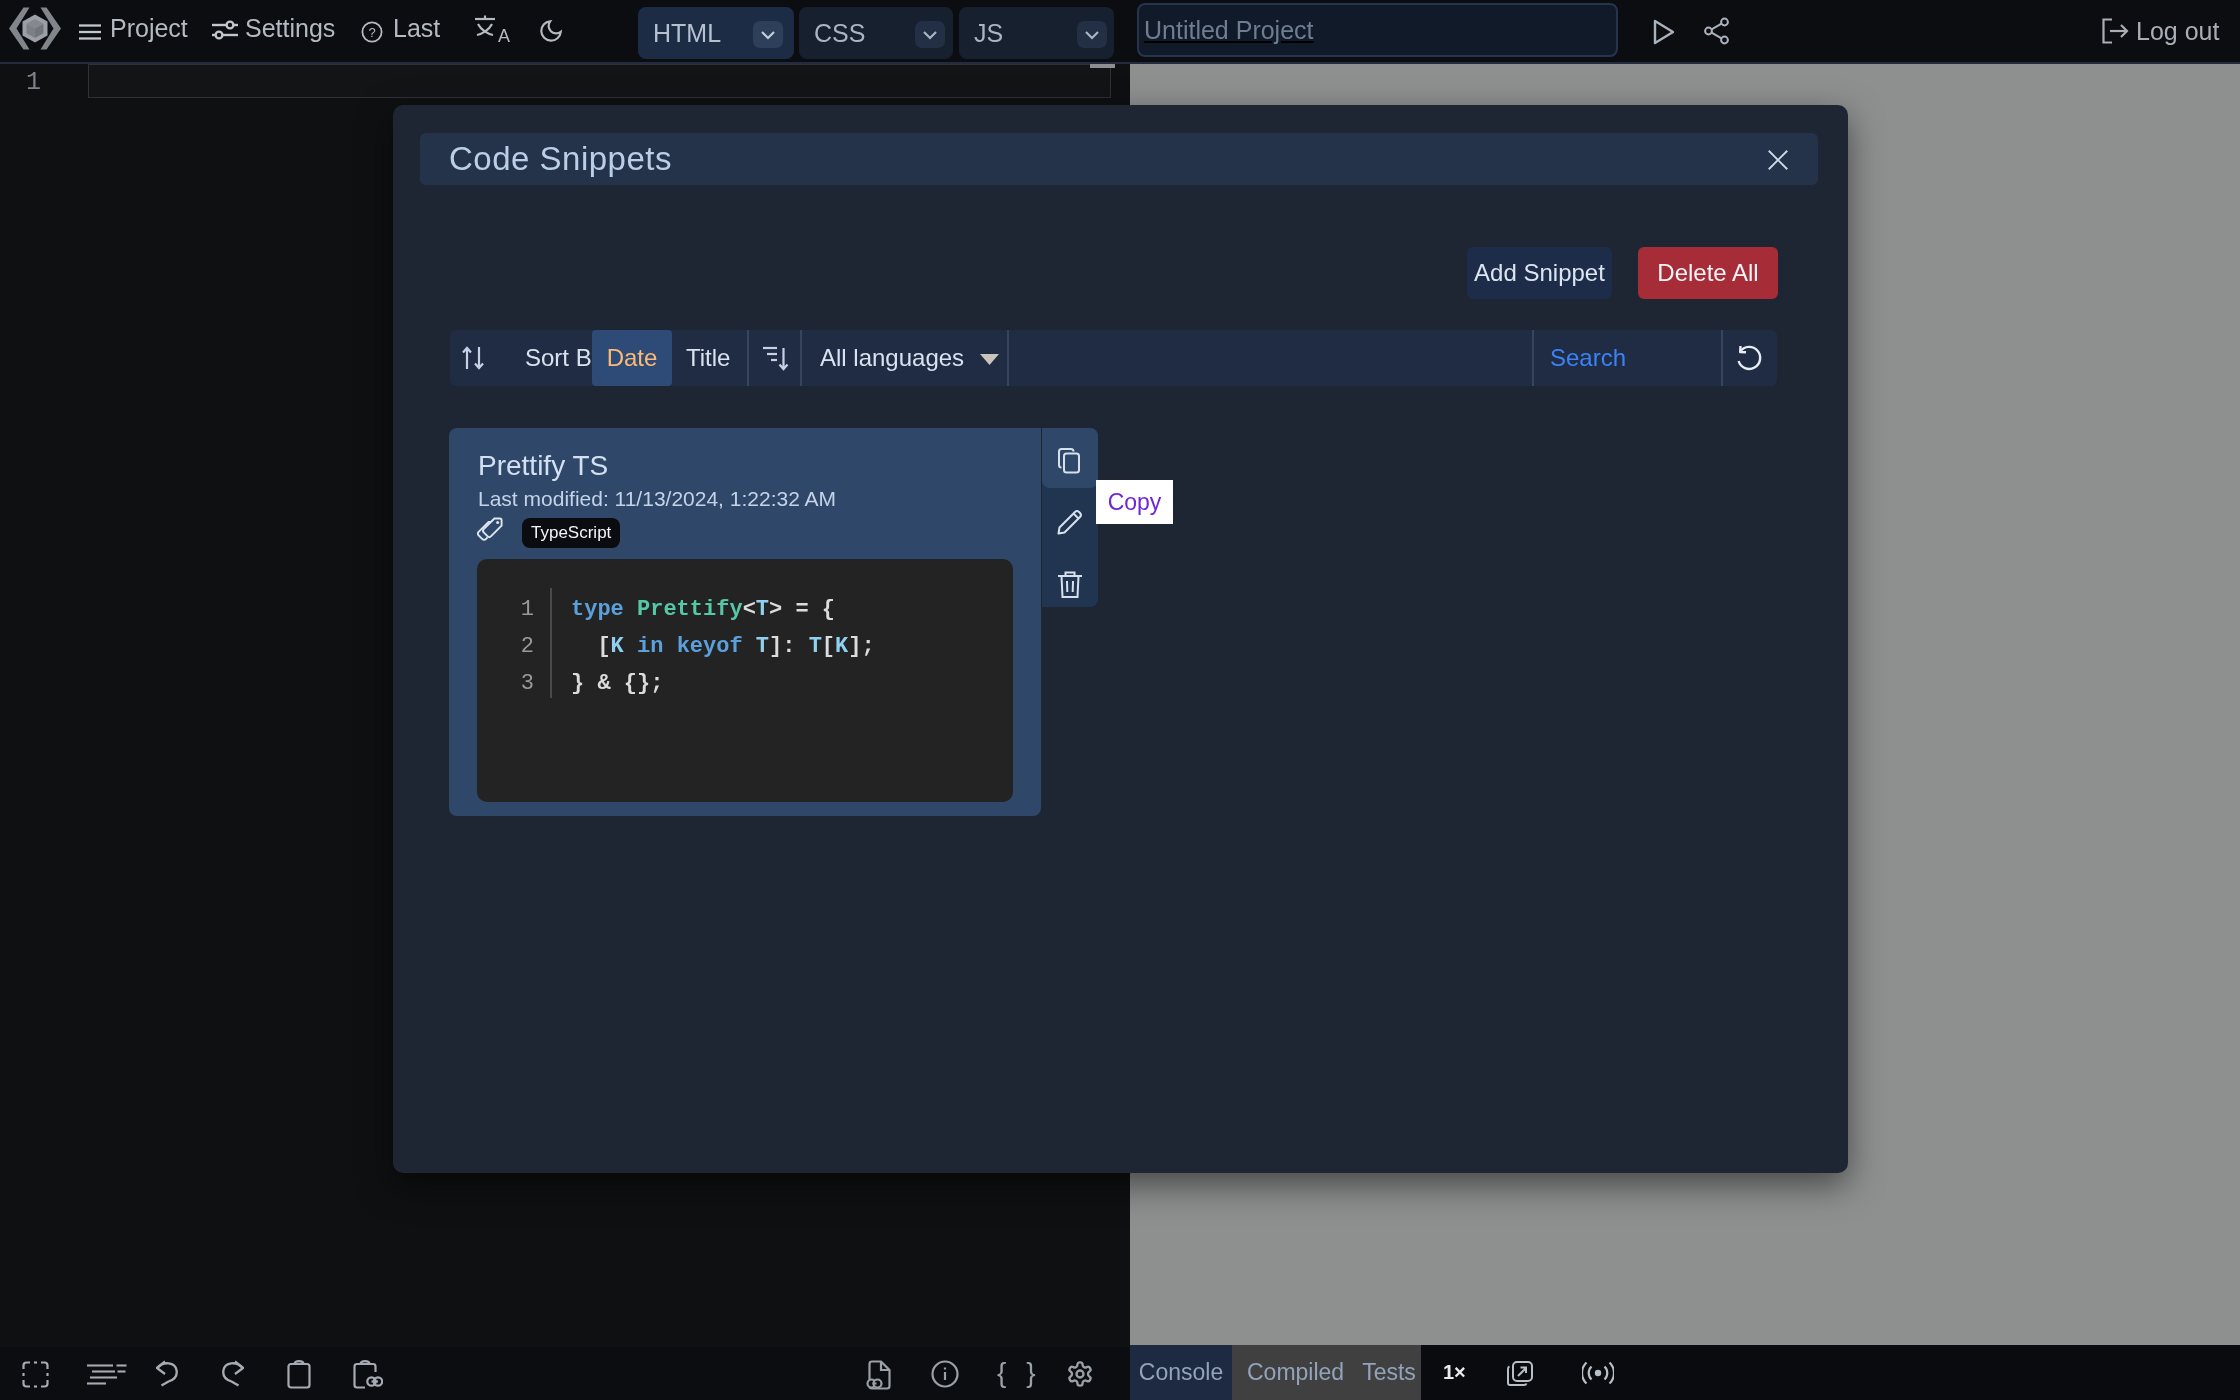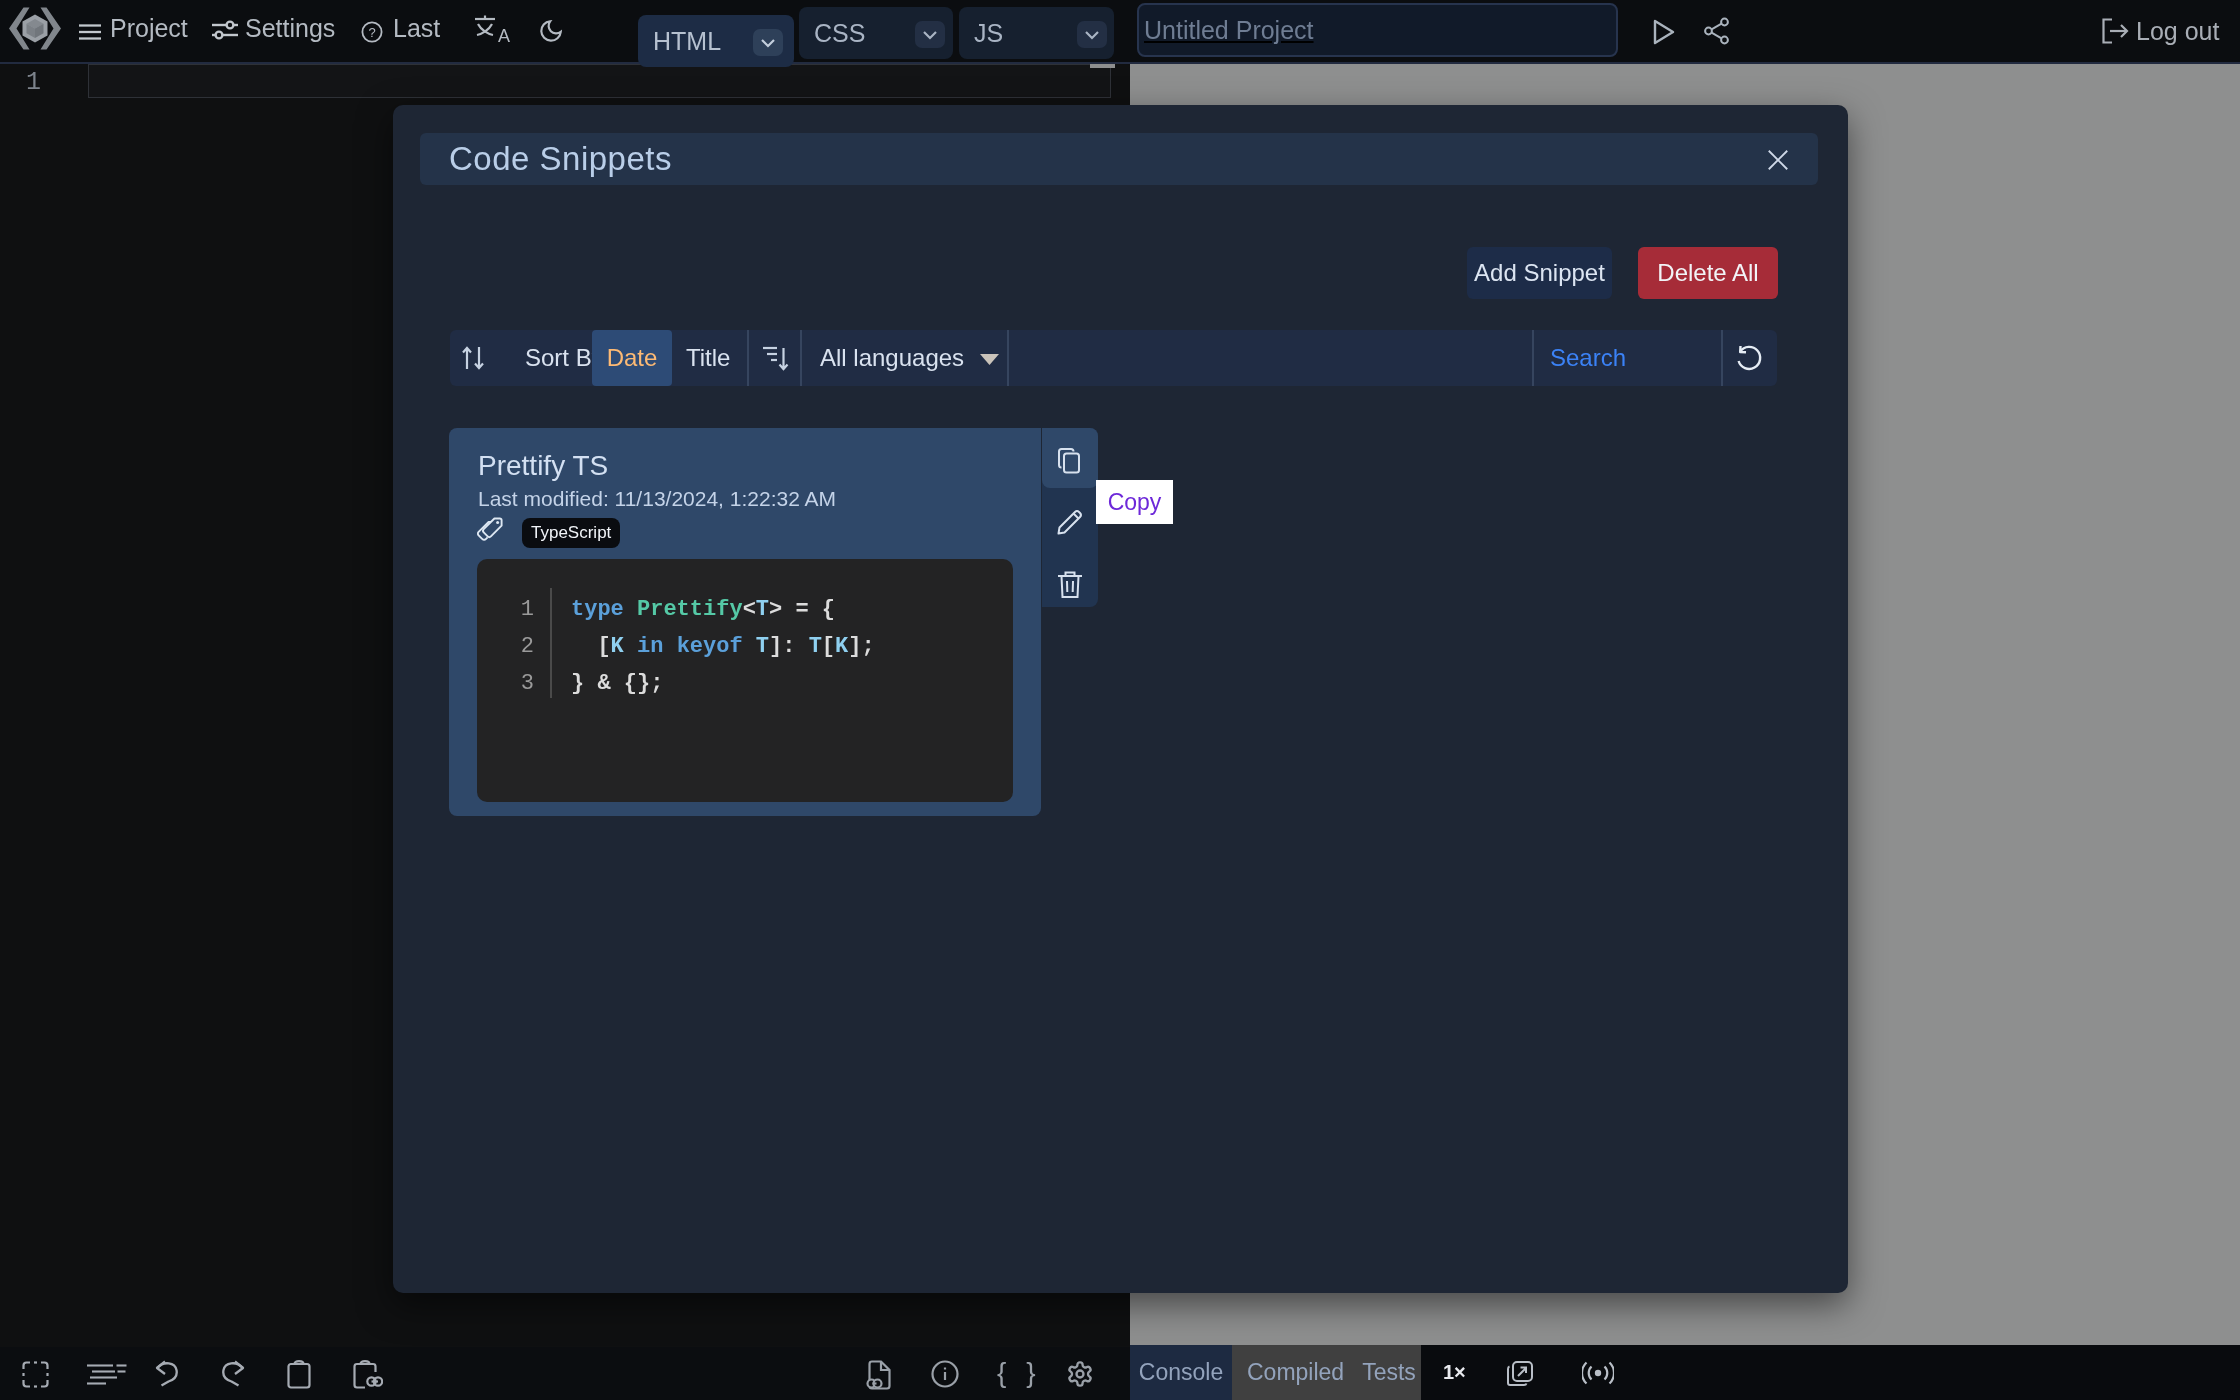--- a/index.html
+++ b/index.html
@@ -24,21 +24,21 @@
   
   #preview{left:1130px;top:62px;width:1110px;height:1283px;background:#8e8f8f;}
 
   
   #botleft{left:0;top:1347px;width:1130px;height:53px;background:#0b0d10;}
   #botright{left:1130px;top:1345px;width:1110px;height:55px;background:#090b0e;color:#93a3bc;}
   .brseg{position:absolute;top:0;height:55px;display:flex;align-items:center;}
   .brtab{font-size:23px;color:#93a3bc;}
 
   
-  #modal{left:393px;top:105px;width:1455px;height:1188px;background:#1e2634;border-radius:10px;box-shadow:0 12px 34px rgba(0,0,0,0.5);}
+  #modal{left:393px;top:105px;width:1455px;height:1068px;background:#1e2634;border-radius:10px;box-shadow:0 12px 34px rgba(0,0,0,0.5);}
   #mheader{left:27px;top:28px;width:1398px;height:52px;background:#243349;border-radius:6px;display:flex;align-items:center;}
   #mheader .t{font-size:33px;font-weight:300;color:#b9cee8;margin-left:29px;letter-spacing:0.5px;}
   #addbtn{left:1074px;top:142px;width:145px;height:52px;background:#1d2c48;border-radius:6px;color:#dce5f2;font-size:24px;display:flex;align-items:center;justify-content:center;white-space:nowrap;}
   #delbtn{left:1245px;top:142px;width:140px;height:52px;background:#a62c38;border-radius:6px;color:#f2f4f7;font-size:24px;display:flex;align-items:center;justify-content:center;white-space:nowrap;}
   #mtoolbar{left:57px;top:225px;width:1327px;height:56px;background:#202c44;border-radius:6px;color:#d9e2ef;}
   .tsep{position:absolute;top:0;width:2px;height:56px;background:#36455f;}
   .ttext{position:absolute;top:0;height:56px;display:flex;align-items:center;font-size:24px;}
 
   
   #card{left:56px;top:323px;width:592px;height:388px;background:#2f4869;border-radius:8px 0 8px 8px;}
@@ -224,21 +224,21 @@
         <path d="M4 9 C7 15 14 19 19 20"></path>
         <path d="M18 9 C15 15 8 19 3 20"></path>
       </g>
       <text x="24" y="27" font-size="18" fill="#b4bac2" font-family="Liberation Sans">A</text>
     </svg>
 
     <svg class="abs" style="left:538px;top:18px;" width="26" height="26" viewBox="0 0 24 24">
       <path d="M21 12.8A9 9 0 1 1 11.2 3 7 7 0 0 0 21 12.8z" fill="none" stroke="#b4bac2" stroke-width="2"></path>
     </svg>
 
-    <div class="abs tabbtn" style="left:638px;width:156px;background:#1d2c45;margin-top:8px;">
+    <div class="abs tabbtn" style="left:638px;width:156px;background:#1d2c45;">
       <span class="lbl" style="color:#b6c1d0;">HTML</span>
       <div class="chevbox" style="left:115px;top:14px;background:#2e4059;">
         <svg width="16" height="10" viewBox="0 0 16 10">
             <path d="M2 2 L8 8 L14 2" fill="none" stroke="#c3cedd" stroke-width="2.2"></path>
           </svg>
       </div>
     </div>
     <div class="abs tabbtn" style="left:799px;width:154px;background:#16202f;">
       <span class="lbl">CSS</span>
       <div class="chevbox" style="left:116px;top:14px;background:#232f44;">

